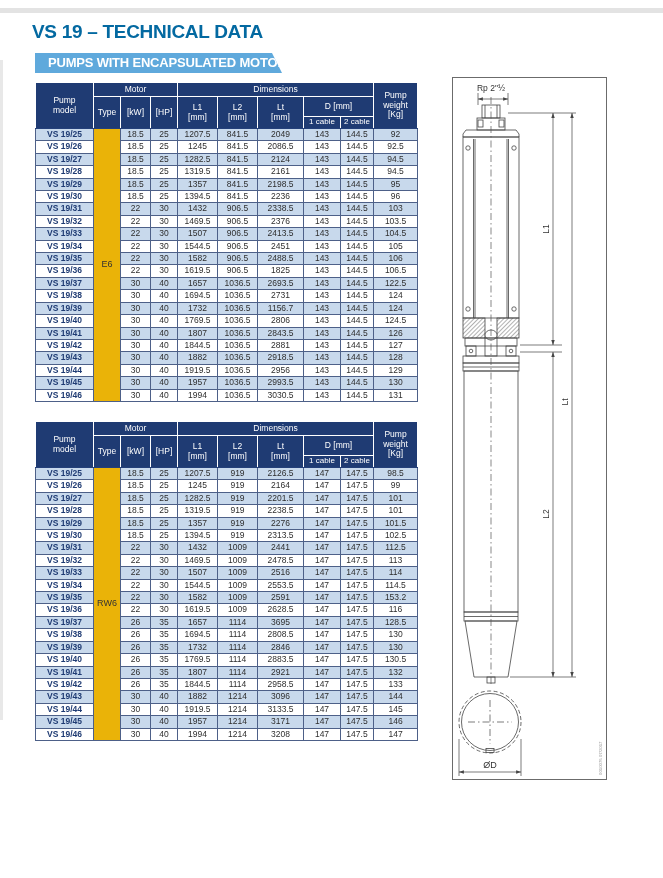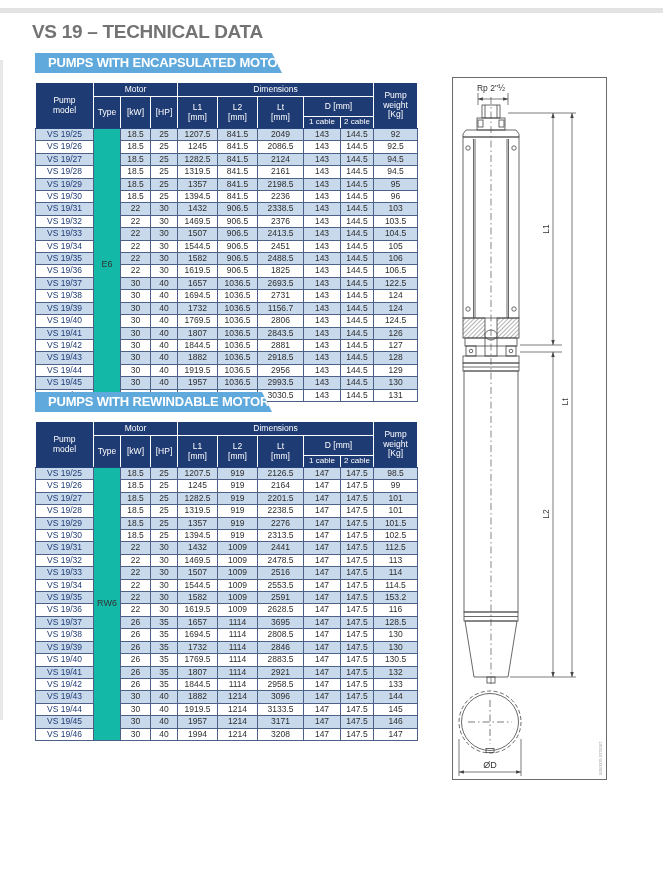--- a/index.html
+++ b/index.html
@@ -6,21 +6,21 @@
   html,body { background:#fff; }
   .page {
     position:relative; width:663px; height:878px; background:#ffffff;
     font-family:"Liberation Sans", sans-serif; overflow:hidden;
   }
   .scan-edge-top { position:absolute; left:0; top:8px; width:663px; height:5px; background:#dadada; opacity:.75; }
   .scan-edge-left { position:absolute; left:0; top:60px; width:3px; height:660px; background:#d8d8d8; opacity:.6; }
 
   .title {
     position:absolute; left:32px; top:21px; font-size:19px; font-weight:bold;
-    color:#737373; letter-spacing:-0.3px; white-space:nowrap;
+    color:#0369a1; letter-spacing:-0.3px; white-space:nowrap;
   }
   .banner {
     position:absolute; left:35px; height:20px; background:#5fa9dc; color:#fff;
     font-size:13px; font-weight:bold; line-height:20px; padding-left:13px;
     letter-spacing:-0.2px; white-space:nowrap;
     clip-path:polygon(0 0, calc(100% - 10px) 0, 100% 100%, 0 100%);
   }
   #banner1 { top:53px; width:247px; }
   #banner2 { top:392px; width:237px; }
 
@@ -40,22 +40,22 @@
   table.data thead tr.rowB { height:20px;margin-left:24px; }
   table.data thead tr.rowC { height:12px; }
   table.data th.small { font-size:8px; }
   table.data th.bb { border-bottom:1px solid #24407a; }
 
   table.data td {
     border:1px solid #4d6088; text-align:center; vertical-align:middle;
     padding:0; height:11.4px; line-height:11.4px; background-clip:padding-box;
   }
   table.data tbody tr:nth-child(odd) { background:#c8d9ec; }
-  table.data td.model { font-weight:normal; color:#1f3b73; }
-  table.data td.mtype { background:#14b8a6; font-size:9px; color:#333; }
+  table.data td.model { font-weight:bold; color:#1f3b73; }
+  table.data td.mtype { background:#eab308; font-size:9px; color:#333; }
 
   .diagram {
     position:absolute; left:452px; top:77px; width:155px; height:703px;
   }
   svg text { font-family:"Liberation Sans", sans-serif; }
 </style>
 </head>
 <body>
 
 <div class="page">
@@ -346,23 +346,20 @@
           <td>1994</td>
           <td>1036.5</td>
           <td>3030.5</td>
           <td>143</td>
           <td>144.5</td>
           <td>131</td>
         </tr>
       </tbody>
   </table>
 
-  <div class="banner" id="banner2">
-    <span>PUMPS WITH REWINDABLE MOTOR</span>
-  </div>
   <table class="data" id="table2">
     <colgroup>
       <col style="width:58px">
         <col style="width:27px">
         <col style="width:30px">
         <col style="width:27px">
       <col style="width:40px">
         <col style="width:40px">
         <col style="width:46px">
         <col style="width:37px">

